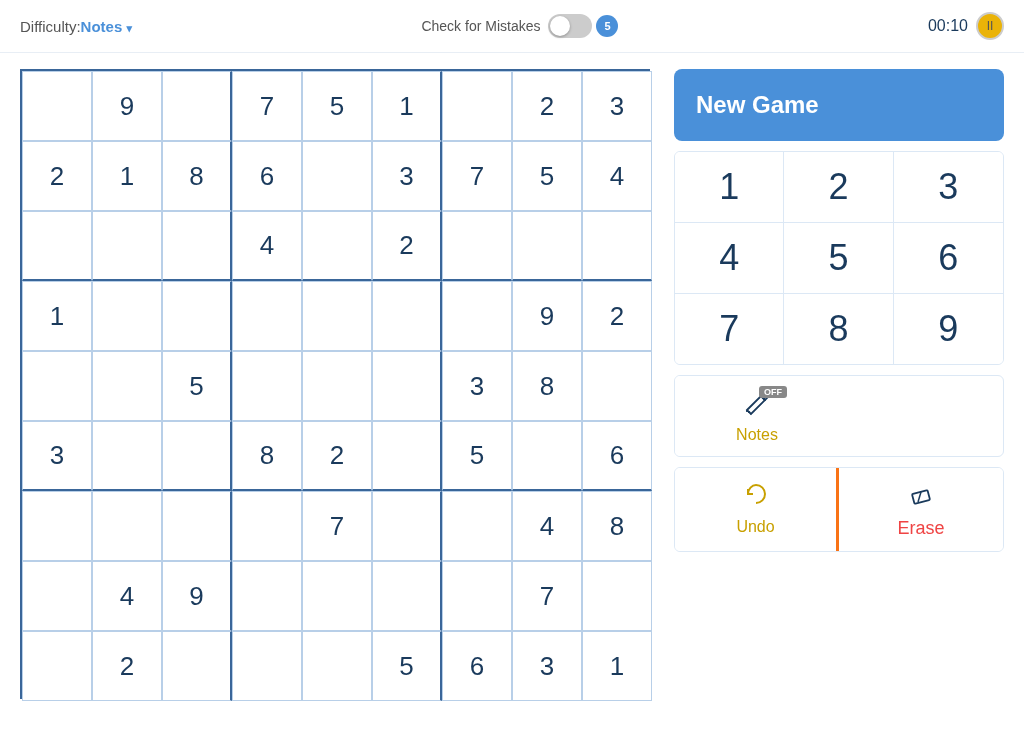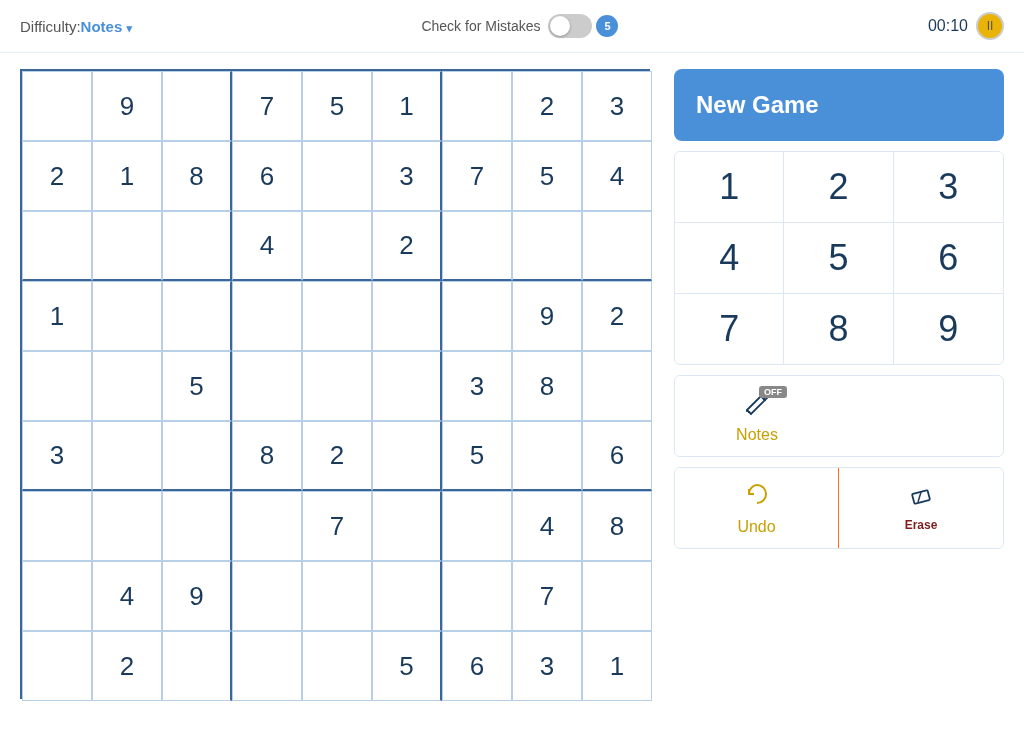--- a/index.html
+++ b/index.html
@@ -216,21 +216,21 @@
     }
     .action-btn2 {
       border: none;
       background: white;
       padding: 12px 10px;
       cursor: pointer;
       display: flex;
       flex-direction: column;
       align-items: center;
       gap: 4px;
-      border-right: 1px solid #f97316;
+      border-right: 3px solid #f97316;
     }
     .action-btn2:last-child { border-right: none; }
     
     .icon-svg {
       width: 28px;
       height: 28px;
     }
   </style>
 </head>
 <body>
@@ -387,18 +387,18 @@
         </span>
         <span class="action-label">Undo</span>
       </button>
       <button class="action-btn2">
         <span class="action-icon">
           <svg class="icon-svg" viewBox="0 0 28 28" fill="none" stroke="#1a3a5c" stroke-width="1.8">
             <rect x="6" y="12" width="16" height="10" rx="1" transform="rotate(-15 14 17)"></rect>
             <line x1="14" y1="12" x2="11" y2="22" stroke="#1a3a5c" stroke-width="1.5"></line>
           </svg>
         </span>
-        <span class="action-label" style="color:#7f1d1d;font-size:12px;font-weight:700;">Erase</span>
+        <span class="action-label" style="color:#ef4444;font-size:18px;font-weight:400;">Erase</span>
       </button>
     </div>
 
   </div>
 </div>
 
 </body></html>

